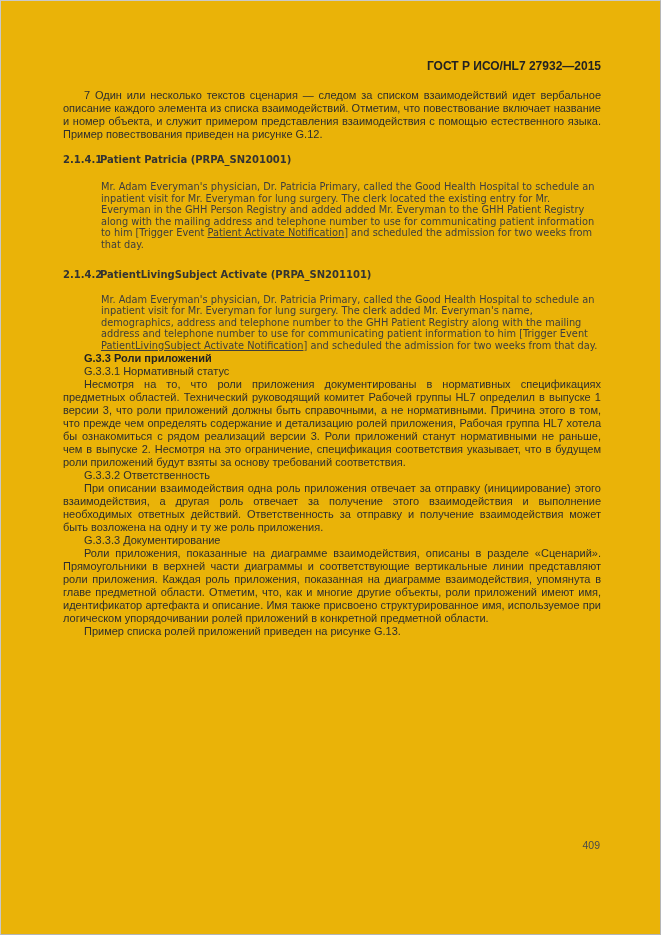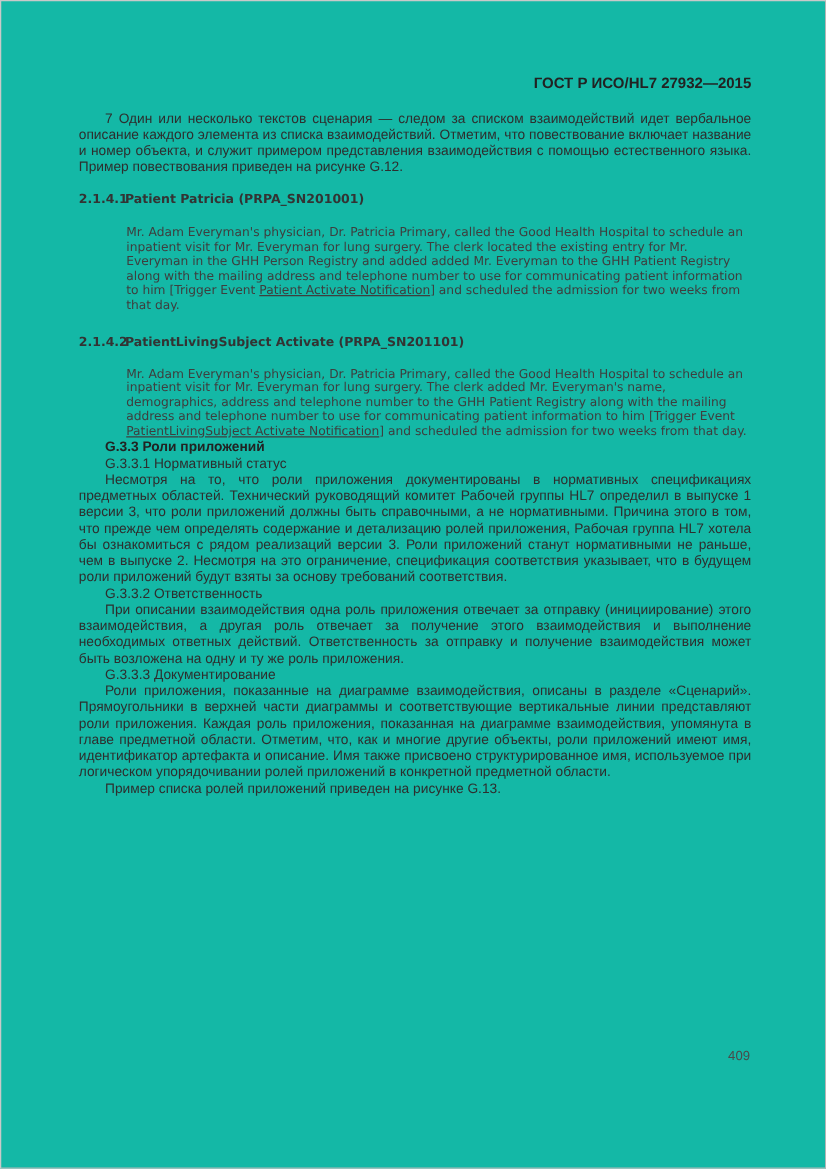--- a/index.html
+++ b/index.html
@@ -1,21 +1,21 @@
 <!DOCTYPE html>
 <html><head>
 <meta charset="utf-8">
 <style>
   html, body { margin: 0; padding: 0; background: #ffffff; }
   .page {
     position: relative;
     width: 661px;
     height: 935px;
     box-sizing: border-box;
-    background: #14b8a6;
+    background: #eab308;
     border: 1px solid #c9c9c9;
     border-right-color: #b5b5b5;
     border-bottom-color: #b5b5b5;
     font-family: "Liberation Sans", sans-serif;
     color: #2e2e2e;
     overflow: hidden;
   }
   .content {
     position: absolute;
     left: 62px;

